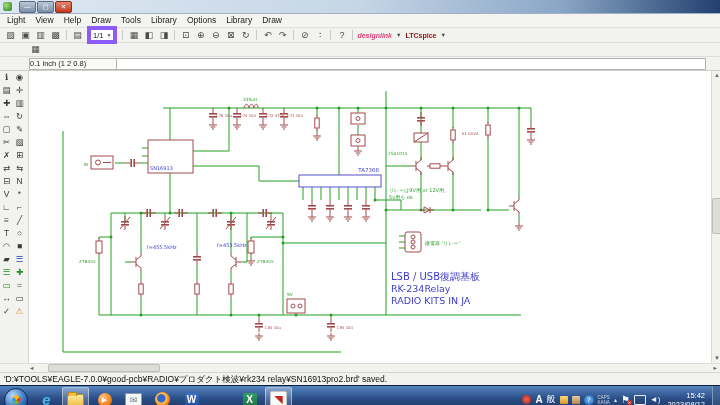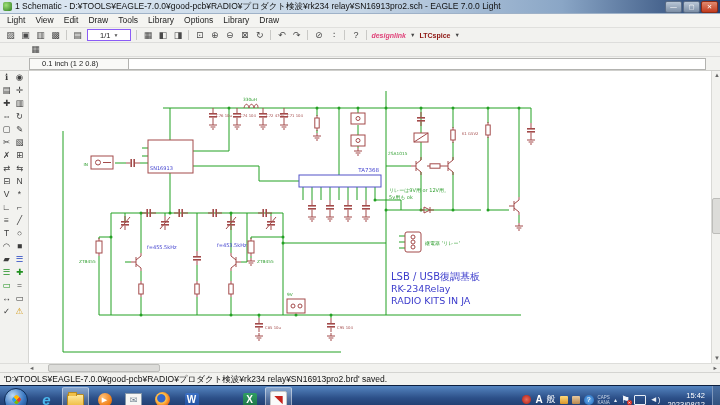--- a/index.html
+++ b/index.html
@@ -20,33 +20,33 @@
     font-size:8.5px;color:#222;border-bottom:1px solid #e0e0dd}
   .menu-item{padding:0 5px;height:13px;line-height:13px}
   
   .toolbar{height:14px;background:#f2f2ef;display:flex;align-items:center;padding-left:3px;
     border-bottom:1px solid #dddddb}
   .toolbar2{height:13px;background:#f2f2ef;display:flex;align-items:center;
     border-bottom:1px solid #dddddb}
   .tbtn{width:13px;height:12px;font-size:9px;line-height:12px;text-align:center;color:#4a4a4a;
     margin:0 1px;border-radius:2px}
   .tsep{width:1px;height:10px;background:#c9c9c6;margin:0 3px}
-  .combo{display:flex;align-items:center;border:1px solid #8b5cf6;background:#fff;height:10px;
-    font-size:7.5px;padding:0 12px;margin:0 2px;color:#222}
+  .combo{display:flex;align-items:center;border:4px solid #8b5cf6;background:#fff;height:10px;
+    font-size:7.5px;padding:0 2px;margin:0 2px;color:#222}
   .combo .arr{font-size:5px;margin-left:3px;color:#555}
   .logo-dl{font-size:7px;font-weight:bold;font-style:italic;color:#e0457b;margin:0 1px}
   .logo-ltc{font-size:7px;font-weight:bold;color:#8d1410;margin:0 1px}
   .dropArr{font-size:5.5px;color:#444;margin:0 3px}
   .grid2btn{margin-left:29px;width:13px;height:11px;font-size:9px;line-height:11px;
     text-align:center;color:#4a4a4a}
   
   .coordbar{height:13px;background:#f2f2ef;display:flex;align-items:center;
     border-bottom:1px solid #cfcfcc}
   .coordbox{margin-left:29px;width:86px;height:10px;line-height:10px;border:1px solid #b3b3b0;
-    background:#f9f9f7;font-size:7.5px;padding-left:12px;color:#222;flex:none}
+    background:#f9f9f7;font-size:7.5px;padding-left:0;color:#222;flex:none}
   .cmdinput{flex:1;height:10px;border:1px solid #b3b3b0;border-left:none;background:#fff;
     font-size:8px;padding:0 2px;margin-right:14px;outline:none;
     font-family:"Liberation Sans",sans-serif}
   
   .main{display:flex;height:292px}
   .palette{width:28px;background:#f2f2ef;border-right:1px solid #d6d6d3;display:flex;
     flex-wrap:wrap;align-content:flex-start;flex:none}
   .ptool{width:13px;height:13px;font-size:8.5px;line-height:13px;text-align:center;
     color:#3c3c3c;margin:0;border-radius:2px}
   .canvas{position:relative;width:682px;height:292px;background:#ffffff;flex:none;overflow:hidden}
@@ -135,32 +135,31 @@
   .spk{font-size:8px;color:#eef2f8}
   .clock{font-size:7.5px;line-height:9px;text-align:right;margin:0 3px;white-space:nowrap}
   .showdesk{width:7px;height:27px;border-left:1px solid #7e97bb;
     background:linear-gradient(#4a6fa2,#27456f);flex:none}
 </style>
 </head>
 <body>
 
 <div class="titlebar">
   <span class="appicon"></span>
-  <span class="title-text">1 Schematic - D:¥TOOLS¥EAGLE-7.0.0¥good-pcb¥RADIO¥プロダクト検波¥rk234 relay¥SN16913pro2.sch - EAGLE 7.0.0 Light</span>
   <span class="winbtns">
     <span class="wbtn">—</span>
     <span class="wbtn">▢</span>
     <span class="wbtn close">✕</span>
   </span>
 </div>
 
 <div class="menubar" id="menubar">
     <span class="menu-item">Light</span>
     <span class="menu-item">View</span>
-    <span class="menu-item">Edit</span>
+    <span class="menu-item">Help</span>
     <span class="menu-item">Draw</span>
     <span class="menu-item">Tools</span>
     <span class="menu-item">Library</span>
     <span class="menu-item">Options</span>
     <span class="menu-item">Library</span>
     <span class="menu-item">Draw</span>
   </div>
 
 <div class="toolbar" id="toolbar1">
     <span class="tbtn">▨</span>

